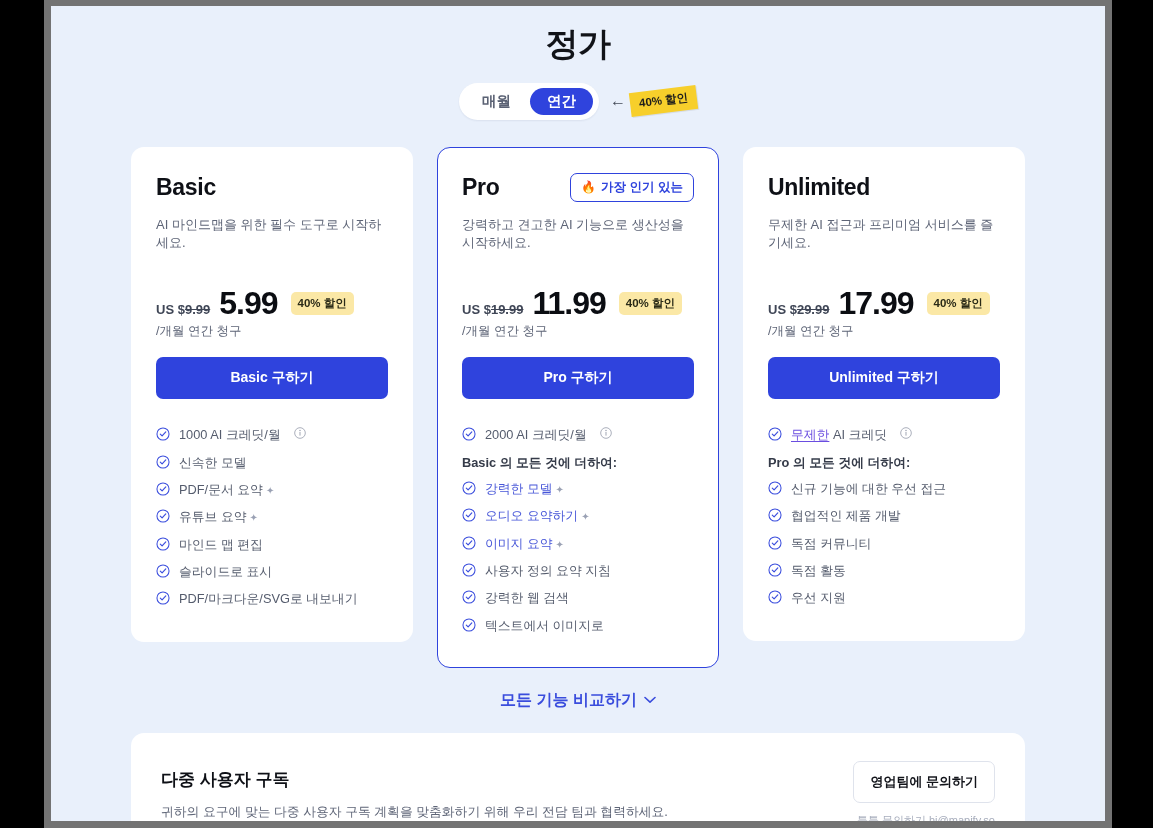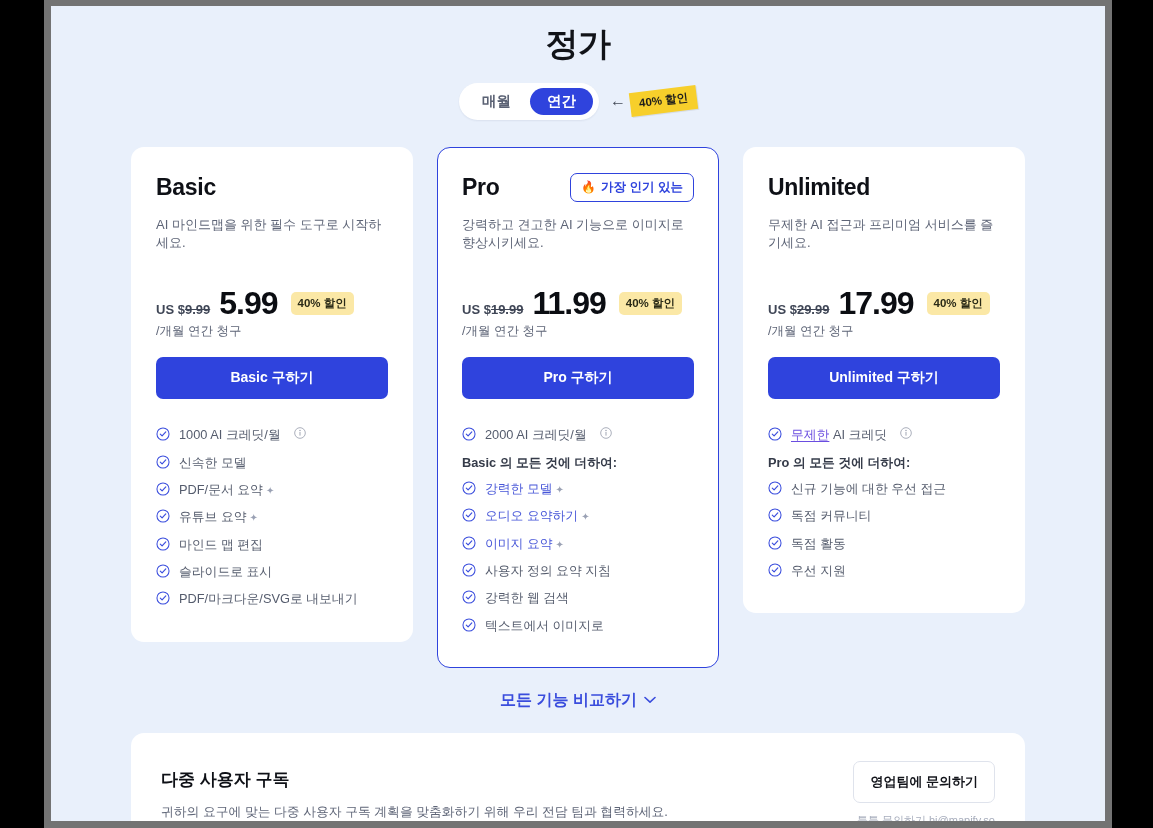--- a/index.html
+++ b/index.html
@@ -427,21 +427,21 @@
           </ul>
         </div>
         <div class="card featured">
           <div class="card-head">
             <div class="card-name">Pro</div>
             <div class="popular-badge">
               <span class="flame">🔥</span>
               <span>가장 인기 있는</span>
             </div>
           </div>
-          <div class="card-desc">강력하고 견고한 AI 기능으로 이미지로 향상시키세요.</div>
+          <div class="card-desc">강력하고 견고한 AI 기능으로 생산성을 시작하세요.</div>
           <div class="price-row">
             <span class="price-old"><span>US $</span><s>19.99</s></span>
             <span class="price-new">11.99</span>
             <span class="discount-chip">40% 할인</span>
           </div>
           <div class="price-period">/개월 연간 청구</div>
           <button class="cta">Pro 구하기</button>
           <ul class="feature-list">
             <li class="feature-item">
               <svg class="check" viewBox="0 0 16 16">
@@ -535,20 +535,27 @@
                 <circle cx="8" cy="8" r="6.9" fill="none" stroke="#3a4ddd" stroke-width="1.2"></circle>
                 <path d="M4.9 8.2 L7 10.2 L11.2 5.6" fill="none" stroke="#3a4ddd" stroke-width="1.3" stroke-linecap="round" stroke-linejoin="round"></path>
               </svg>
               <span class="f-text"><span>신규 기능에 대한 우선 접근</span></span>
             </li>
             <li class="feature-item">
               <svg class="check" viewBox="0 0 16 16">
                 <circle cx="8" cy="8" r="6.9" fill="none" stroke="#3a4ddd" stroke-width="1.2"></circle>
                 <path d="M4.9 8.2 L7 10.2 L11.2 5.6" fill="none" stroke="#3a4ddd" stroke-width="1.3" stroke-linecap="round" stroke-linejoin="round"></path>
               </svg>
+              <span class="f-text"><span>협업적인 제품 개발</span></span>
+            </li>
+            <li class="feature-item">
+              <svg class="check" viewBox="0 0 16 16">
+                <circle cx="8" cy="8" r="6.9" fill="none" stroke="#3a4ddd" stroke-width="1.2"></circle>
+                <path d="M4.9 8.2 L7 10.2 L11.2 5.6" fill="none" stroke="#3a4ddd" stroke-width="1.3" stroke-linecap="round" stroke-linejoin="round"></path>
+              </svg>
               <span class="f-text"><span>독점 커뮤니티</span></span>
             </li>
             <li class="feature-item">
               <svg class="check" viewBox="0 0 16 16">
                 <circle cx="8" cy="8" r="6.9" fill="none" stroke="#3a4ddd" stroke-width="1.2"></circle>
                 <path d="M4.9 8.2 L7 10.2 L11.2 5.6" fill="none" stroke="#3a4ddd" stroke-width="1.3" stroke-linecap="round" stroke-linejoin="round"></path>
               </svg>
               <span class="f-text"><span>독점 활동</span></span>
             </li>
             <li class="feature-item">

